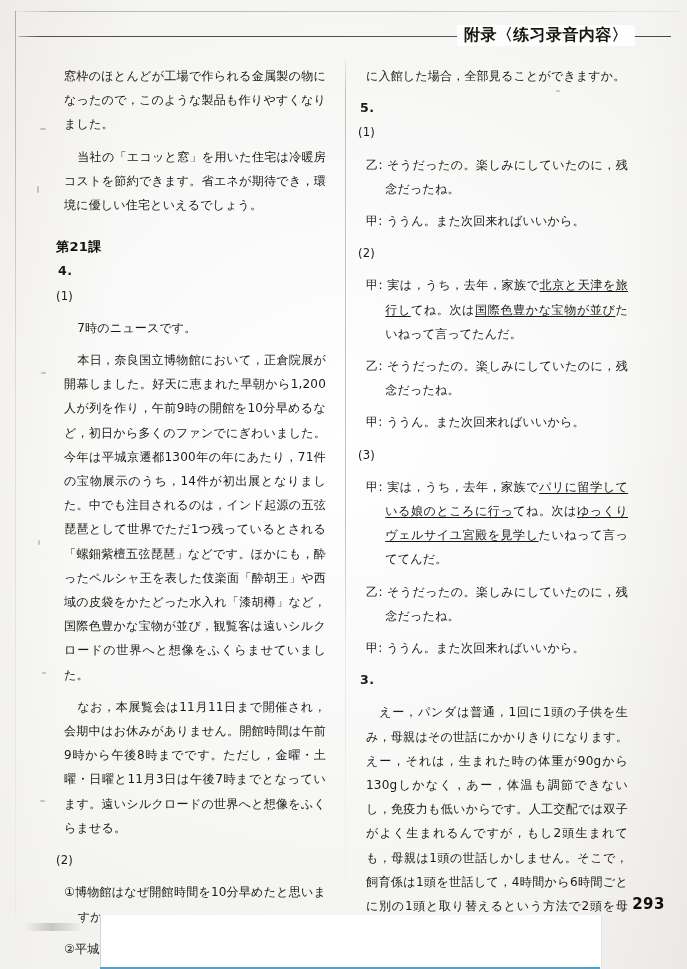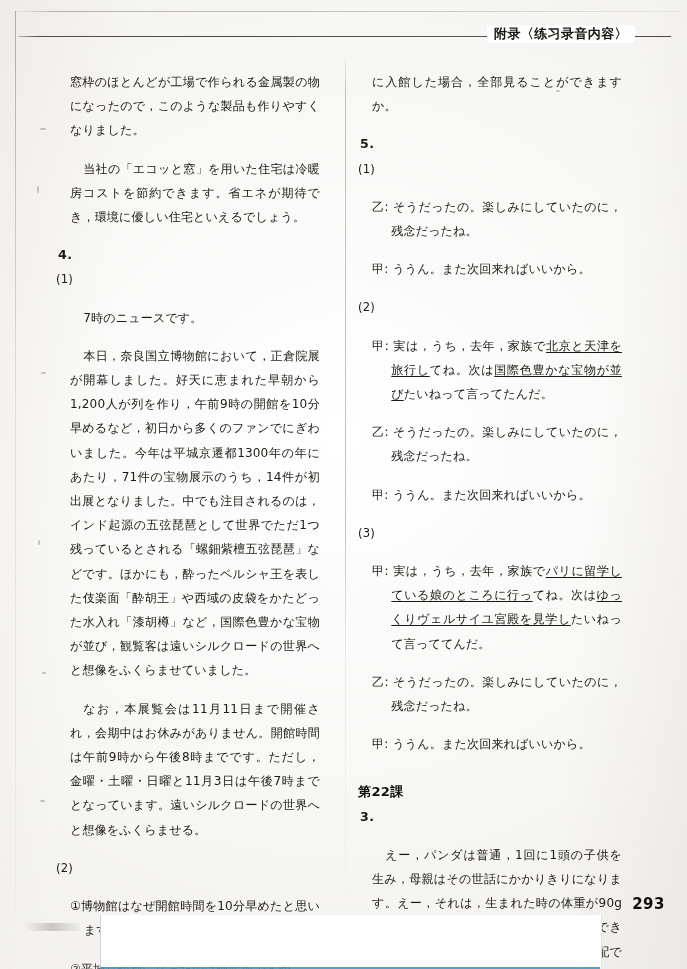--- a/index.html
+++ b/index.html
@@ -66,21 +66,21 @@
       rgba(45,43,41,0.85) 33%,
       rgba(45,43,41,0.78) 62%,
       rgba(45,43,41,0.85) 100%);
   }
   .header-title {
     position: absolute;
     right: 36px; top: 3px;
     background: #fefefe;
     padding: 0 7px;
     font-family: "DejaVu Sans", "Liberation Sans", sans-serif;
-    font-size: 13px;
+    font-size: 16px;
     font-weight: 700;
     letter-spacing: .4px;
     color: #17150f;
     white-space: nowrap;
   }
 
   
   .columns {
     position: absolute;
     left: 56px; top: 56px;
@@ -105,21 +105,21 @@
     background: linear-gradient(180deg,
       rgba(170,168,164,0.10) 0%,
       rgba(150,148,144,0.55) 4%,
       rgba(150,148,144,0.55) 56%,
       rgba(170,168,164,0.22) 70%,
       rgba(190,188,184,0.05) 100%);
   }
 
   
   p.para {
-    margin: 14px;
+    margin: 8px;
     text-align: justify;
     text-justify: inter-character;
   }
   p.indent  { text-indent: 1.1em; }
   p.hang    { padding-left: 1.15em; text-indent: -1.15em; }
   p.hang2   { padding-left: 1.6em;  text-indent: -1.6em; }
 
   .sect {
     margin: 0;
     font-weight: 700;
@@ -188,20 +188,21 @@
   <div class="header">
     <div class="header-rule"></div>
     <div class="header-title">附录〈练习录音内容〉</div>
   </div>
 
   <div class="columns">
     <div class="col-divider"></div>
     <div class="col col-left" id="col-left">
         <p class="para ">窓枠のほとんどが工場で作られる金属製の物になったので，このような製品も作りやすくなりました。</p>
         <p class="para indent">当社の「エコッと窓」を用いた住宅は冷暖房コストを節約できます。省エネが期待でき，環境に優しい住宅といえるでしょう。</p>
+        <div class="sect">第21課</div>
         <div class="num">4.</div>
         <div class="sub">(1)</div>
         <p class="para indent">7時のニュースです。</p>
         <p class="para indent">本日，奈良国立博物館において，正倉院展が開幕しました。好天に恵まれた早朝から1,200人が列を作り，午前9時の開館を10分早めるなど，初日から多くのファンでにぎわいました。今年は平城京遷都1300年の年にあたり，71件の宝物展示のうち，14件が初出展となりました。中でも注目されるのは，インド起源の五弦琵琶として世界でただ1つ残っているとされる「螺鈿紫檀五弦琵琶」などです。ほかにも，酔ったペルシャ王を表した伎楽面「酔胡王」や西域の皮袋をかたどった水入れ「漆胡樽」など，国際色豊かな宝物が並び，観覧客は遠いシルクロードの世界へと想像をふくらませていました。</p>
         <p class="para indent">なお，本展覧会は11月11日まで開催され，会期中はお休みがありません。開館時間は午前9時から午後8時までです。ただし，金曜・土曜・日曜と11月3日は午後7時までとなっています。遠いシルクロードの世界へと想像をふくらませる。</p>
         <div class="sub">(2)</div>
         <p class="para hang">①博物館はなぜ開館時間を10分早めたと思いますか。</p>
         <p class="para hang">②平城京が都になったのは何年前ですか。</p>
         <p class="para hang">④観覧客が「遠いシルクロードの世界へと想像をふくらませる」理由は何だと思いますか。</p>
         <p class="para hang">⑤この展覧会は全部見るのに，少なくとも2時間半くらいかかります。金曜日の午後5時半</p>
@@ -213,21 +214,20 @@
         <p class="para hang2"><span>乙:</span> <span>そうだったの。楽しみにしていたのに，残念だったね。</span></p>
         <p class="para hang2"><span>甲:</span> <span>ううん。また次回来ればいいから。</span></p>
         <div class="sub">(2)</div>
         <p class="para hang2"><span>甲:</span> <span>実は，うち，去年，家族で</span><span class="u">北京と天津を旅行し</span><span>てね。次は</span><span class="u">国際色豊かな宝物が並び</span><span>たいねって言ってたんだ。</span></p>
         <p class="para hang2"><span>乙:</span> <span>そうだったの。楽しみにしていたのに，残念だったね。</span></p>
         <p class="para hang2"><span>甲:</span> <span>ううん。また次回来ればいいから。</span></p>
         <div class="sub">(3)</div>
         <p class="para hang2"><span>甲:</span> <span>実は，うち，去年，家族で</span><span class="u">パリに留学している娘のところに行っ</span><span>てね。次は</span><span class="u">ゆっくりヴェルサイユ宮殿を見学し</span><span>たいねって言っててんだ。</span></p>
         <p class="para hang2"><span>乙:</span> <span>そうだったの。楽しみにしていたのに，残念だったね。</span></p>
         <p class="para hang2"><span>甲:</span> <span>ううん。また次回来ればいいから。</span></p>
-        <div class="sect">第22課</div>
         <div class="num">3.</div>
         <p class="para indent">えー，パンダは普通，1回に1頭の子供を生み，母親はその世話にかかりきりになります。えー，それは，生まれた時の体重が90gから130gしかなく，あー，体温も調節できないし，免疫力も低いからです。人工交配では双子がよく生まれるんですが，もし2頭生まれても，母親は1頭の世話しかしません。そこで，飼育係は1頭を世話して，4時間から6時間ごとに別の1頭と取り替えるという方法で2頭を母親に育てさせるわけです。</p>
         <div class="num">4.</div>
         <div class="sub">(1)</div>
         <p class="para hang2"><span>甲:</span> <span>それにしても，</span><span class="u">あの男の子</span><span>，</span><span class="u">かけっこで1</span></p>
       </div>
   </div>
 
   <div class="folio">293</div>
 

